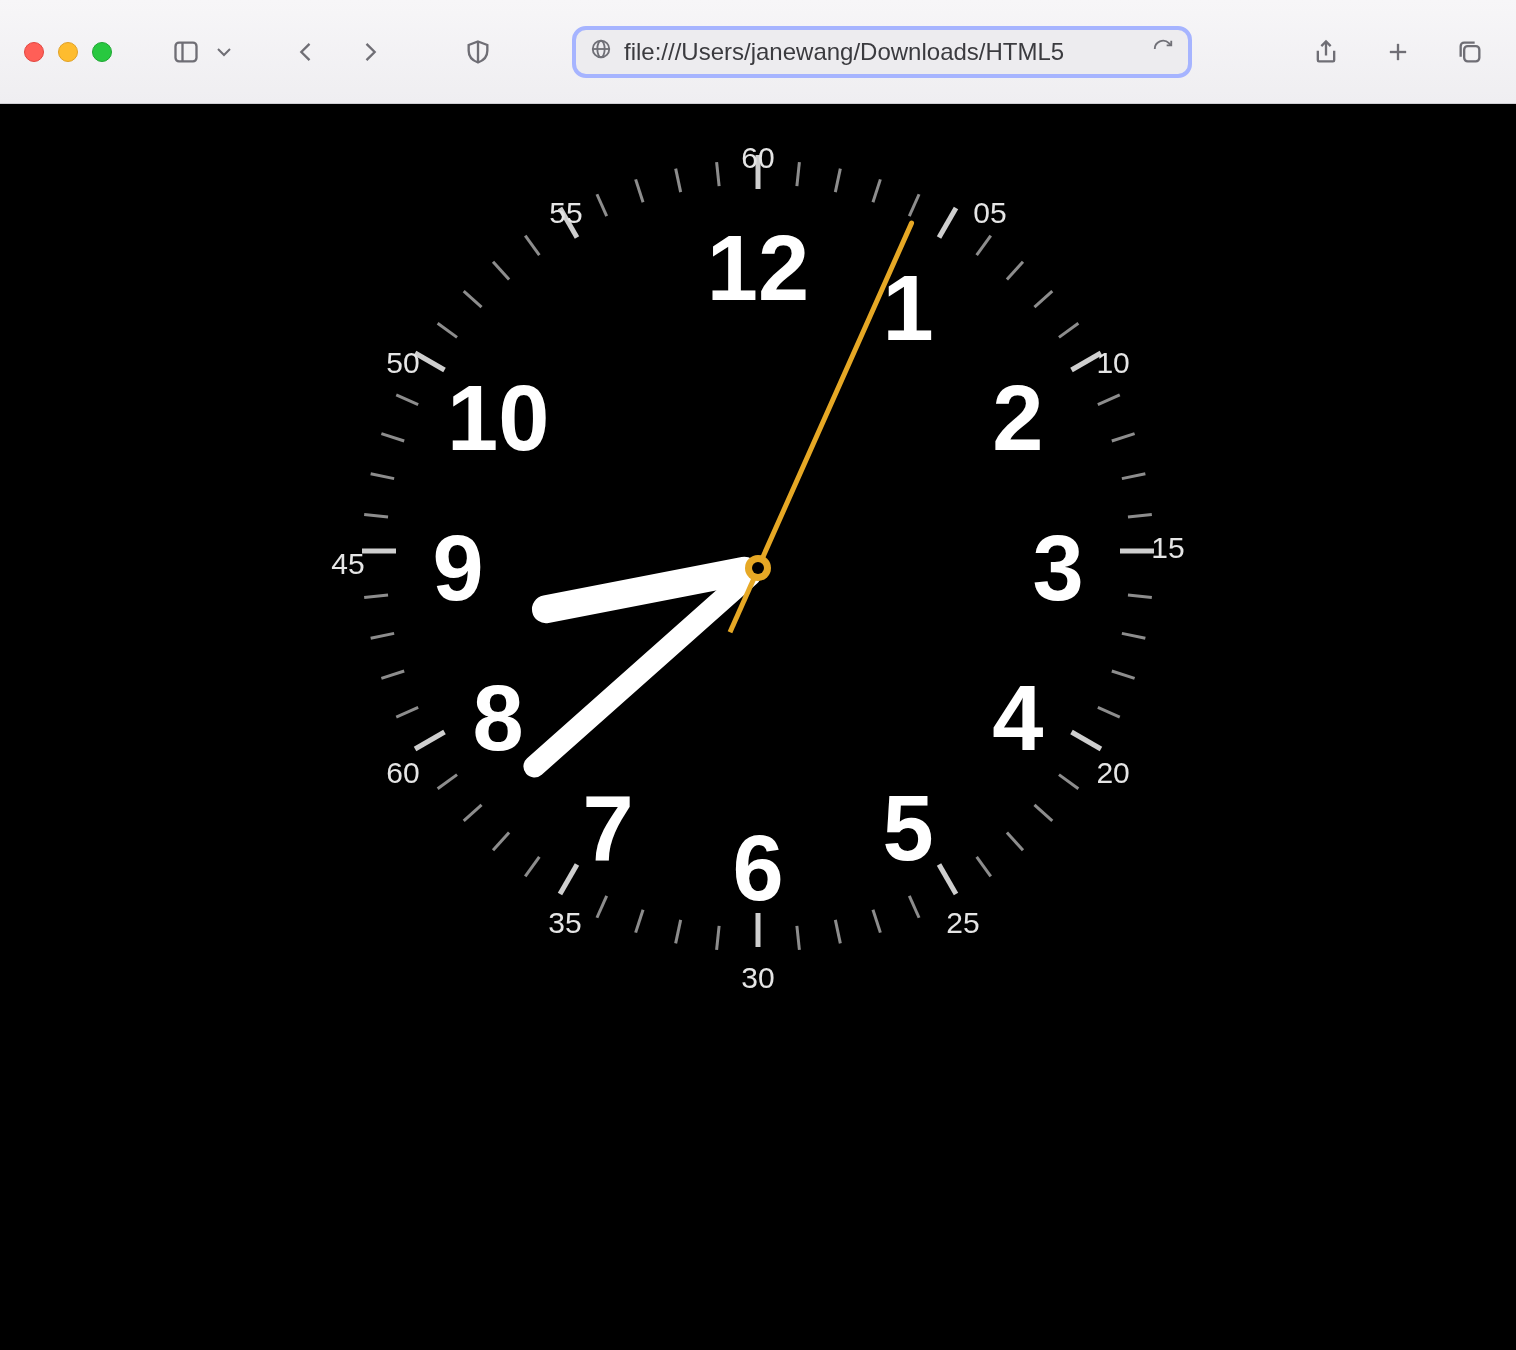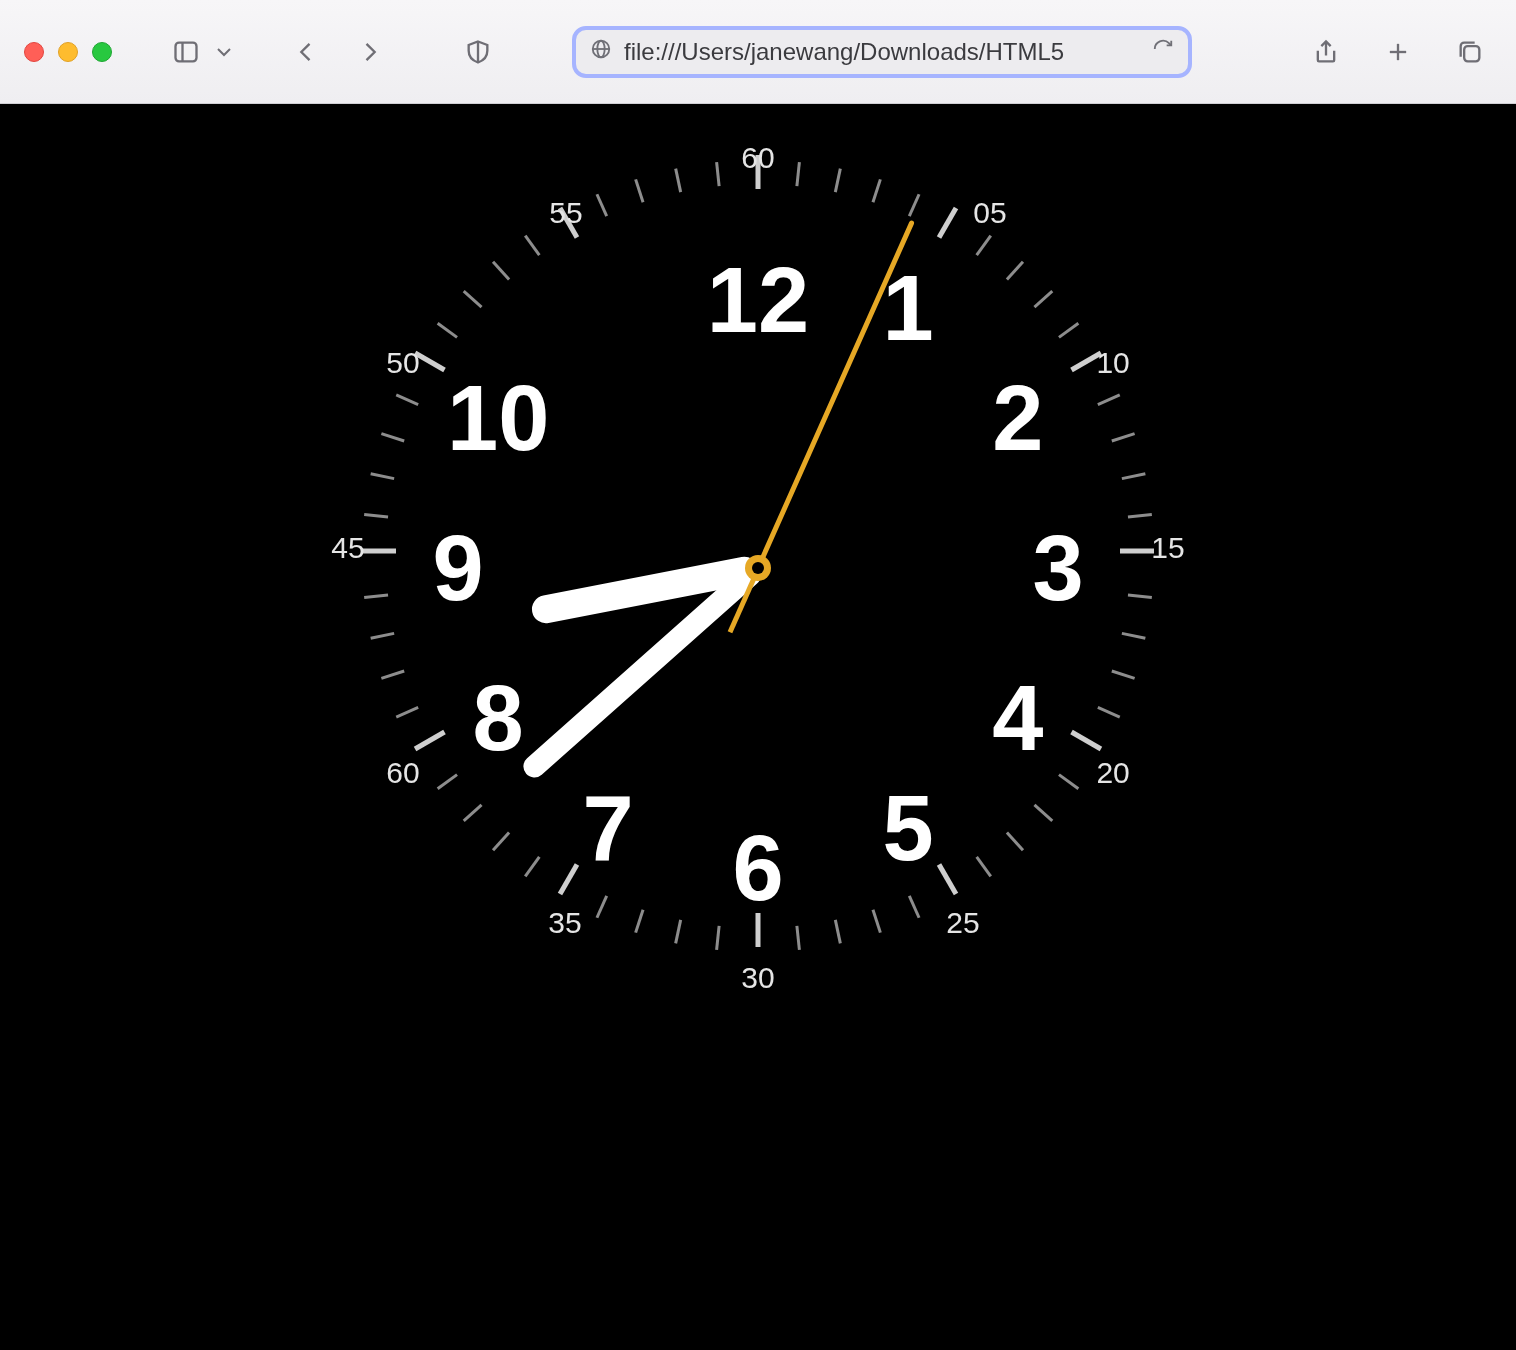--- a/index.html
+++ b/index.html
@@ -276,41 +276,41 @@
         <div class="tick major" style="transform: translate(-50%, -50%) rotate(300deg) translateY(-396px);"></div>
         <div class="tick" style="transform: translate(-50%, -50%) rotate(306deg) translateY(-396px);"></div>
         <div class="tick" style="transform: translate(-50%, -50%) rotate(312deg) translateY(-396px);"></div>
         <div class="tick" style="transform: translate(-50%, -50%) rotate(318deg) translateY(-396px);"></div>
         <div class="tick" style="transform: translate(-50%, -50%) rotate(324deg) translateY(-396px);"></div>
         <div class="tick major" style="transform: translate(-50%, -50%) rotate(330deg) translateY(-396px);"></div>
         <div class="tick" style="transform: translate(-50%, -50%) rotate(336deg) translateY(-396px);"></div>
         <div class="tick" style="transform: translate(-50%, -50%) rotate(342deg) translateY(-396px);"></div>
         <div class="tick" style="transform: translate(-50%, -50%) rotate(348deg) translateY(-396px);"></div>
         <div class="tick" style="transform: translate(-50%, -50%) rotate(354deg) translateY(-396px);"></div>
-        <div class="hour-num" style="left: 420px; top: 120px; margin-top: 32px;">12</div>
+        <div class="hour-num" style="left: 420px; top: 120px;">12</div>
         <div class="hour-num" style="left: 570px; top: 160.192px;">1</div>
         <div class="hour-num" style="left: 679.808px; top: 270px;">2</div>
         <div class="hour-num" style="left: 720px; top: 420px;">3</div>
         <div class="hour-num" style="left: 679.808px; top: 570px;">4</div>
         <div class="hour-num" style="left: 570px; top: 679.808px;">5</div>
         <div class="hour-num" style="left: 420px; top: 720px;">6</div>
         <div class="hour-num" style="left: 270px; top: 679.808px;">7</div>
         <div class="hour-num" style="left: 160.192px; top: 570px;">8</div>
         <div class="hour-num" style="left: 120px; top: 420px;">9</div>
         <div class="hour-num" style="left: 160.192px; top: 270px;">10</div>
         <div class="sec-num" style="left: 420px; top: 10px;">60</div>
         <div class="sec-num" style="left: 652px; top: 64.9296px;">05</div>
         <div class="sec-num" style="left: 775.07px; top: 215px;">10</div>
         <div class="sec-num" style="left: 830px; top: 400px;">15</div>
         <div class="sec-num" style="left: 775.07px; top: 625px;">20</div>
         <div class="sec-num" style="left: 625px; top: 775.07px;">25</div>
         <div class="sec-num" style="left: 420px; top: 830px; text-align: center;">30</div>
         <div class="sec-num" style="left: 215px; top: 775.07px; margin-left: 12px;">35</div>
         <div class="sec-num" style="left: 64.9296px; top: 625px;">60</div>
-        <div class="sec-num" style="left: 10px; top: 400px;">45</div>
+        <div class="sec-num" style="left: 10px; top: 416px;">45</div>
         <div class="sec-num" style="left: 64.9296px; top: 215px;">50</div>
         <div class="sec-num" style="left: 228px; top: 64.9296px;">55</div>
       </div>
     <div class="hand hour" id="hand-hour" style="transform: translate(-50%, -100%) rotate(259deg);"></div>
     <div class="hand minute" id="hand-minute" style="transform: translate(-50%, -100%) rotate(228.4deg);"></div>
     <div class="hand second" id="hand-second" style="transform: translate(-50%, -100%) rotate(24deg);"></div>
     <div class="pivot-outer"></div>
     <div class="pivot-inner"></div>
   </div>
 </div>

